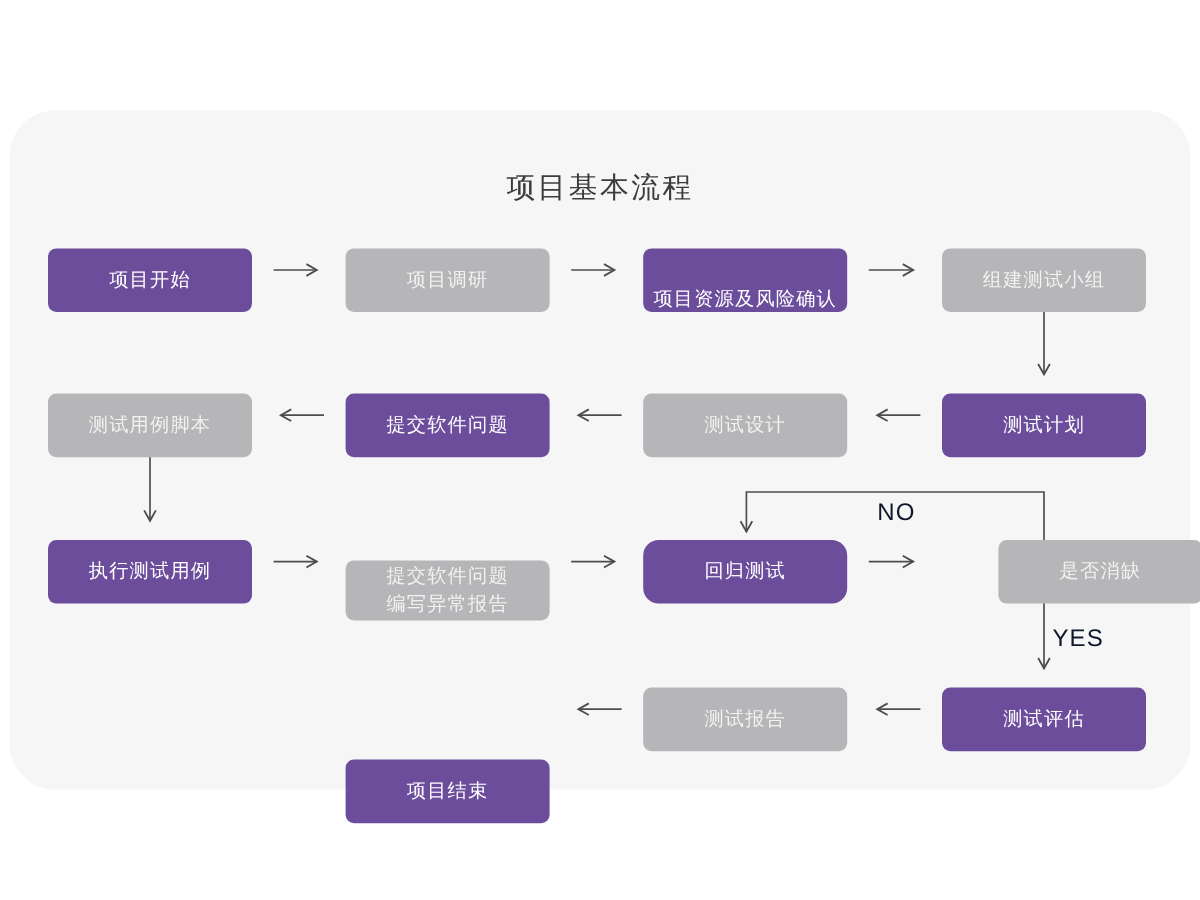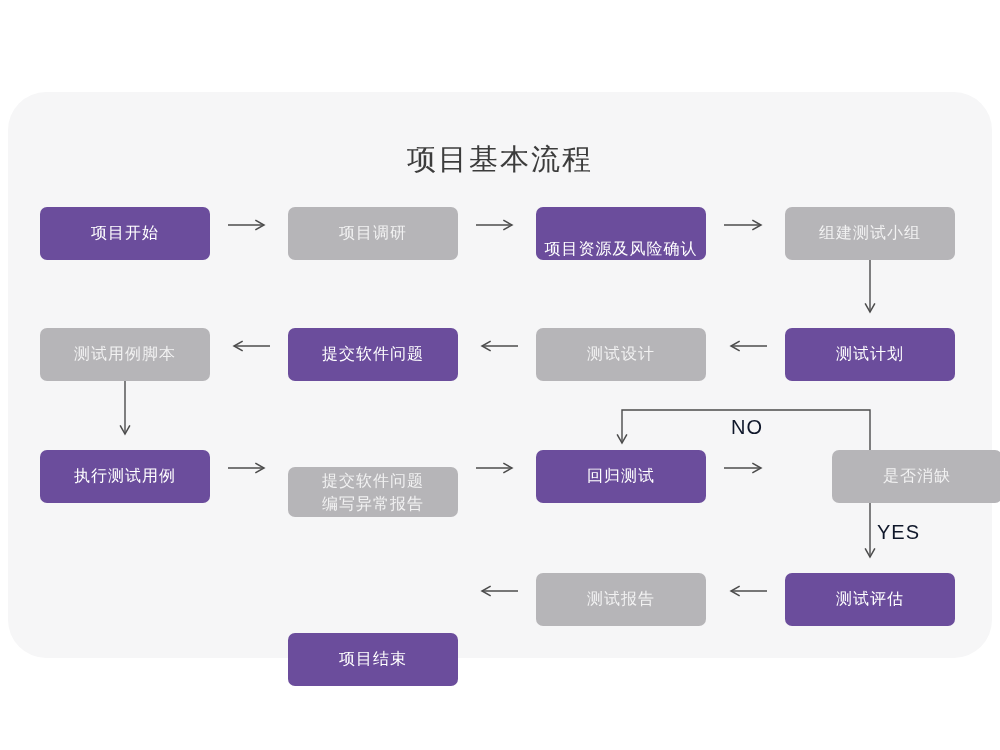--- a/index.html
+++ b/index.html
@@ -7,21 +7,21 @@
     width:1000px;height:750px;position:relative;background:#ffffff;
     font-family:"Liberation Sans","DejaVu Sans",sans-serif;
     overflow:hidden;
   }
   .card{
     position:absolute;left:8px;top:92px;width:984px;height:566px;
     background:var(--card-bg,#f6f6f7);border-radius:38px;
   }
   .title{
     position:absolute;left:0;right:0;top:140px;text-align:center;
-    font-size:29px;letter-spacing:2px;color:#3c3c3c;font-weight:500;
+    font-size:24px;letter-spacing:2px;color:#3c3c3c;font-weight:500;
   }
   .node{
     position:absolute;width:170px;height:53px;border-radius:7px;
     display:flex;align-items:center;justify-content:center;
     font-size:16px;letter-spacing:1px;text-align:center;
     box-sizing:border-box;
   }
   .node.purple{background:var(--purple,#6b4d9c);color:#ffffff;}
   .node.gray{background:var(--gray,#b6b5b8);color:rgba(255,255,255,0.82);}
   .node.tall{height:50px;flex-direction:column;line-height:1.45;margin-top:24px;}
@@ -97,21 +97,21 @@
     <span>测试用例脚本</span>
   </div>
 
 <div class="node purple" style="left:40px;top:450px;">
     <span>执行测试用例</span>
   </div>
 <div class="node gray tall" style="left:288px;top:443px;">
   <span>提交软件问题</span>
   <span>编写异常报告</span>
 </div>
-<div class="node purple" style="left:536px;top:450px;">
+<div class="node purple" style="left:536px;top:450px;border-radius:13px;">
     <span>回归测试</span>
   </div>
 <div class="node gray" style="left:832px;top:450px;">
     <span>是否消缺</span>
   </div>
 
 <div class="node purple" style="left:785px;top:573px;">
     <span>测试评估</span>
   </div>
 <div class="node gray" style="left:536px;top:573px;">

